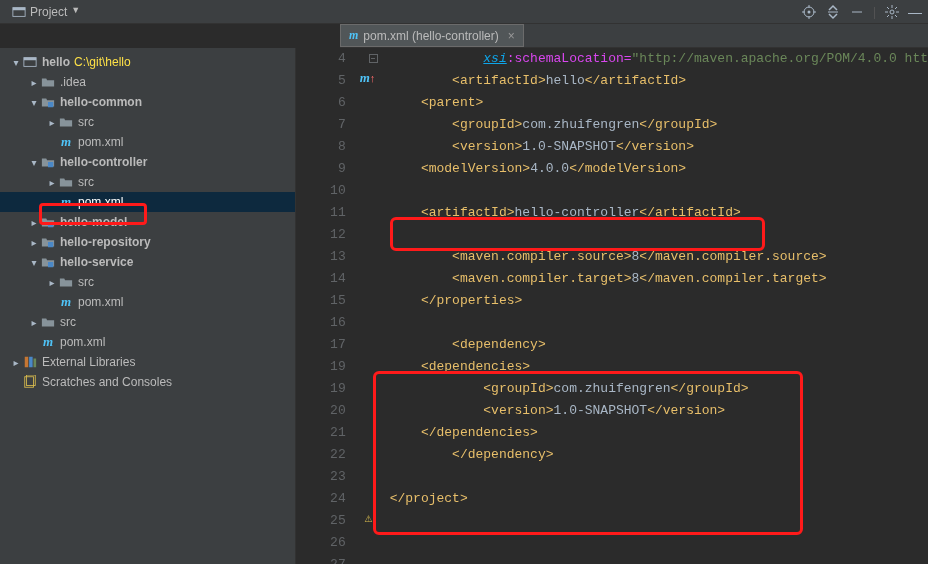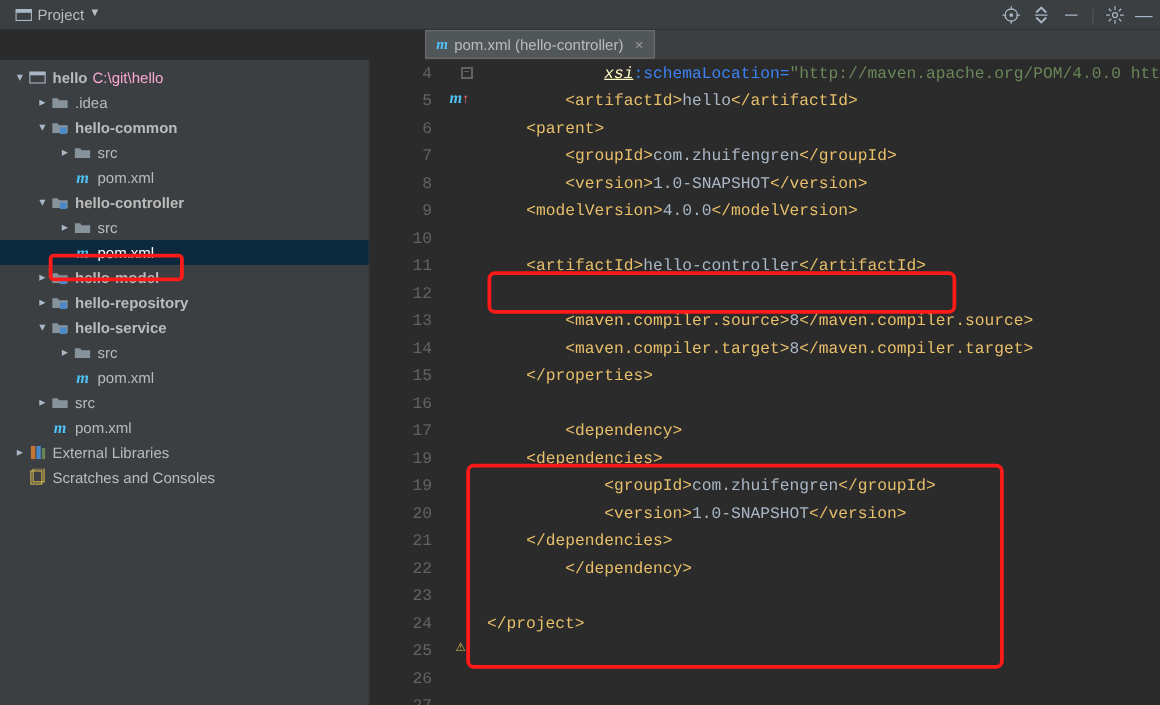--- a/index.html
+++ b/index.html
@@ -74,21 +74,21 @@
 }
 .tree-row.bold .tlabel { font-weight: bold; }
 .indent { display:inline-block; }
 .arrow {
   width: 12px; display:inline-flex; justify-content:center;
   color: #a9b7c6; font-size:10px; user-select:none; cursor:pointer;
 }
 .ficon { width:16px; display:inline-flex; justify-content:center; margin-right:4px; }
 .ficon svg { width:14px; height:14px; }
 .tlabel { }
-.tpath { color:#f9a8d4; margin-left:4px; }
+.tpath { color:#fde047; margin-left:4px; }
 .m-badge { color:#4fc3f7; font-weight:bold; font-style:italic; font-family:serif; font-size:13px; }
 .redbox-tree {
   position:absolute;
   border: 3px solid #ff1a1a;
   border-radius: 4px;
   top: 155px; left: 39px; width: 108px; height: 22px;
   pointer-events:none;
 }
 .editor {
   flex:1; background:#2b2b2b;
@@ -107,24 +107,24 @@
 .gmark { width: 34px; position:relative; }
 .gmark .fold {
   position:absolute; right:12px; top:6px;
   width:9px; height:9px; border:1px solid #606366;
   display:flex; align-items:center; justify-content:center;
   font-size:8px; color:#606366; line-height:7px;
 }
 .code { flex:1; position:relative; }
 .cline { height:22px; line-height:22px; white-space:pre; }
 .tag { color:#e8bf6a; }
-.attr { color:#3b82f6; }
+.attr { color:#d946ef; }
 .str { color:#6a8759; }
 .txt { color:#a9b7c6; }
-.ns { color:#fef9c3; font-style:italic;text-decoration:underline; }
+.ns { color:#0ea5e9; font-style:italic;text-decoration:underline; }
 .redbox-code1 {
   position:absolute;
   border: 3px solid #ff1a1a;
   border-radius: 6px;
   top: 169px; left: 0px; width: 375px; height: 34px;
   pointer-events:none;
 }
 .redbox-code2 {
   position:absolute;
   border: 3px solid #ff1a1a;

